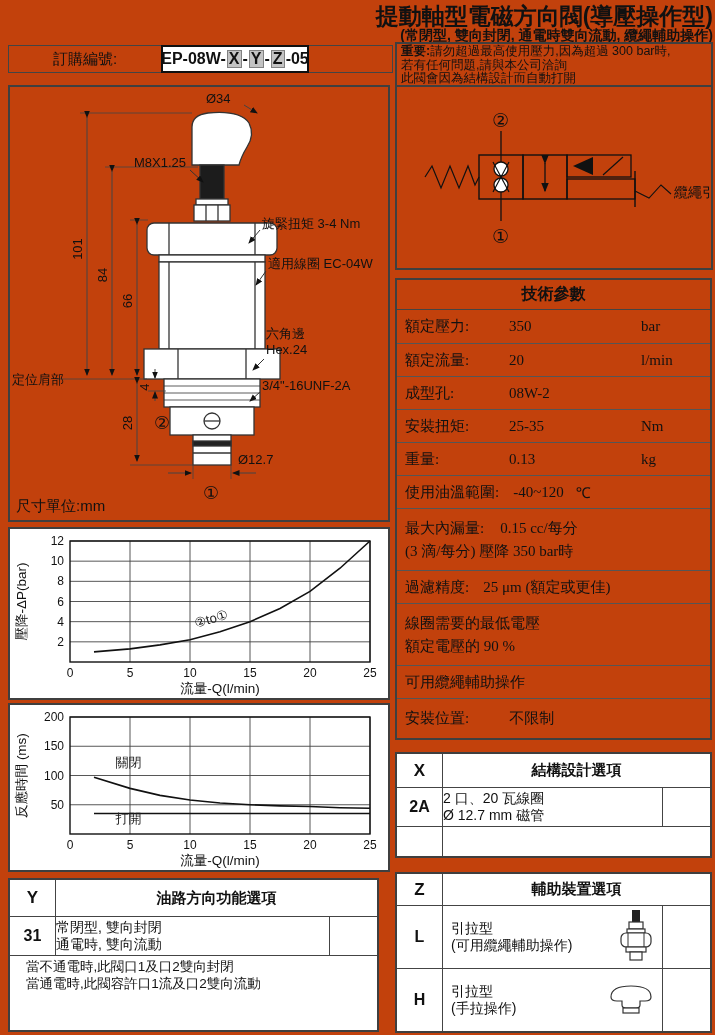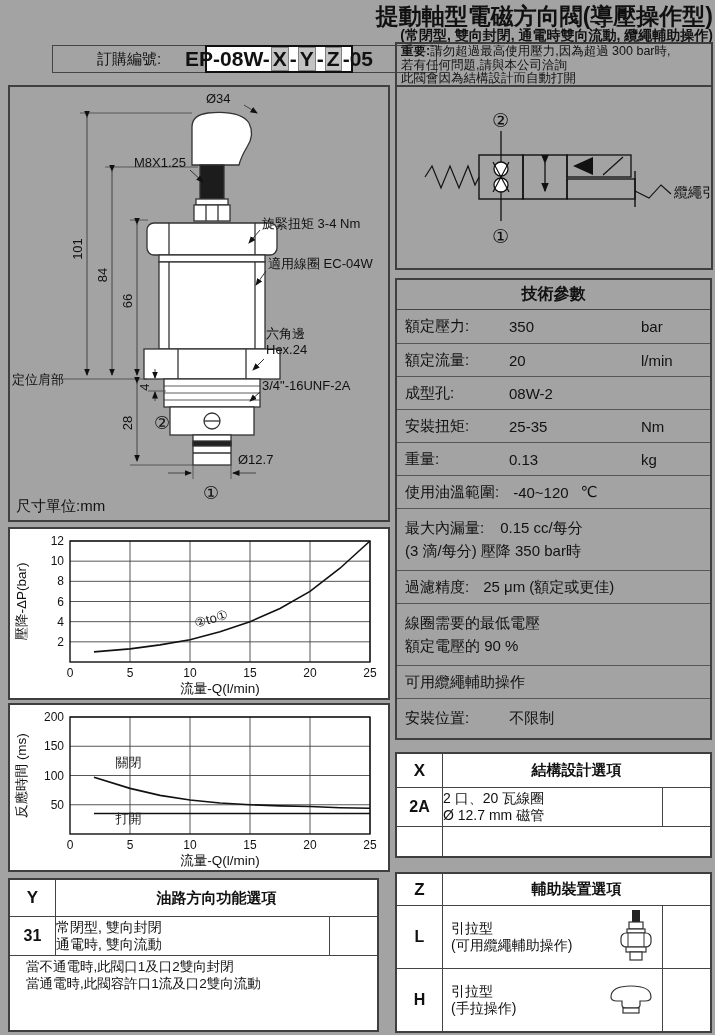--- a/index.html
+++ b/index.html
@@ -1,32 +1,32 @@
 <!DOCTYPE html>
 <html><head>
 <meta charset="utf-8">
 <style>
   html,body{margin:0;padding:0;background:#fff;}
-  .page{position:relative;width:715px;height:1035px;background:#a3a3a3;overflow:hidden;
+  .page{position:relative;width:715px;height:1035px;background:#c2410c;overflow:hidden;
         font-family:"Liberation Sans","DejaVu Sans",sans-serif;color:#111;}
 
   
   .title{position:absolute;top:1px;left:340px;width:373px;text-align:right;
          font-size:23px;font-weight:bold;white-space:nowrap;}
   .subtitle{position:absolute;top:27px;left:300px;width:413px;text-align:right;
             font-size:14px;font-weight:bold;white-space:nowrap;}
 
   
   .order-row{position:absolute;left:8px;top:45px;width:385px;height:28px;
-             border:1.5px solid #444;box-sizing:border-box;display:flex;margin-left:44px;}
+             border:1.5px solid #444;box-sizing:border-box;display:flex;}
   .order-label{width:152px;display:flex;align-items:center;justify-content:center;
                font-size:15px;}
   .order-code{width:148px;border:2.5px solid #101010;box-sizing:border-box;margin:-1px 0;
               display:flex;align-items:center;justify-content:center;
-              font-size:21px;font-weight:bold;white-space:nowrap;background:#fff;}
+              font-size:16px;font-weight:bold;white-space:nowrap;background:#fff;}
   .order-code .hl{background:#c3c3c3;box-shadow:inset 0 0 0 1px #818181;padding:0 2px;margin:0 1px;}
   .order-spare{flex:1;}
 
   
   .note-box{position:absolute;left:395px;top:42px;width:318px;height:44px;
             border:2px solid #3f3f3f;border-bottom:1.2px solid #3f3f3f;box-sizing:border-box;
             font-size:12.5px;line-height:13.5px;padding:1px 4px;}
   .symbol-box{position:absolute;left:395px;top:86px;width:318px;height:184px;
               border:2px solid #3f3f3f;border-top:1.2px solid #3f3f3f;box-sizing:border-box;}
 
@@ -44,21 +44,21 @@
   .ann{font:13px "Liberation Sans","DejaVu Sans",sans-serif;fill:#222;}
   .dwg-label{font:13px "Liberation Sans","DejaVu Sans",sans-serif;fill:#111;}
   .dwg-dim{font:13px "Liberation Sans","DejaVu Sans",sans-serif;fill:#111;}
   .dwg-port{font:18px "Liberation Sans","DejaVu Sans",sans-serif;fill:#111;}
   .sym-label{font:14px "Liberation Sans","DejaVu Sans",sans-serif;fill:#111;}
   .sym-port{font:19px "Liberation Sans","DejaVu Sans",sans-serif;fill:#111;}
 
   
   .tech-box{position:absolute;left:395px;top:278px;width:317px;height:462px;
             border:2px solid #3f3f3f;box-sizing:border-box;display:flex;flex-direction:column;
-            font-size:15px;}
+            font-size:15px;font-family:Liberation Serif, serif;}
   .tech-title{height:29px;border-bottom:1.4px solid #444;display:flex;align-items:center;
               justify-content:center;font-weight:bold;font-size:16px;}
   .trow{box-sizing:border-box;padding:0 8px;}
   .trow + .trow{border-top:1.2px solid #555;}
   .g3{display:grid;grid-template-columns:104px 118px 1fr;align-items:center;height:33px;}
   .g3 .tv{text-align:left;}
   .g3 .tu{text-align:left;padding-left:14px;}
   .flow{display:flex;align-items:center;height:33px;white-space:nowrap;}
   .flow .tv-flow{margin-left:14px;}
   .flow .tu-flow{margin-left:12px;}

